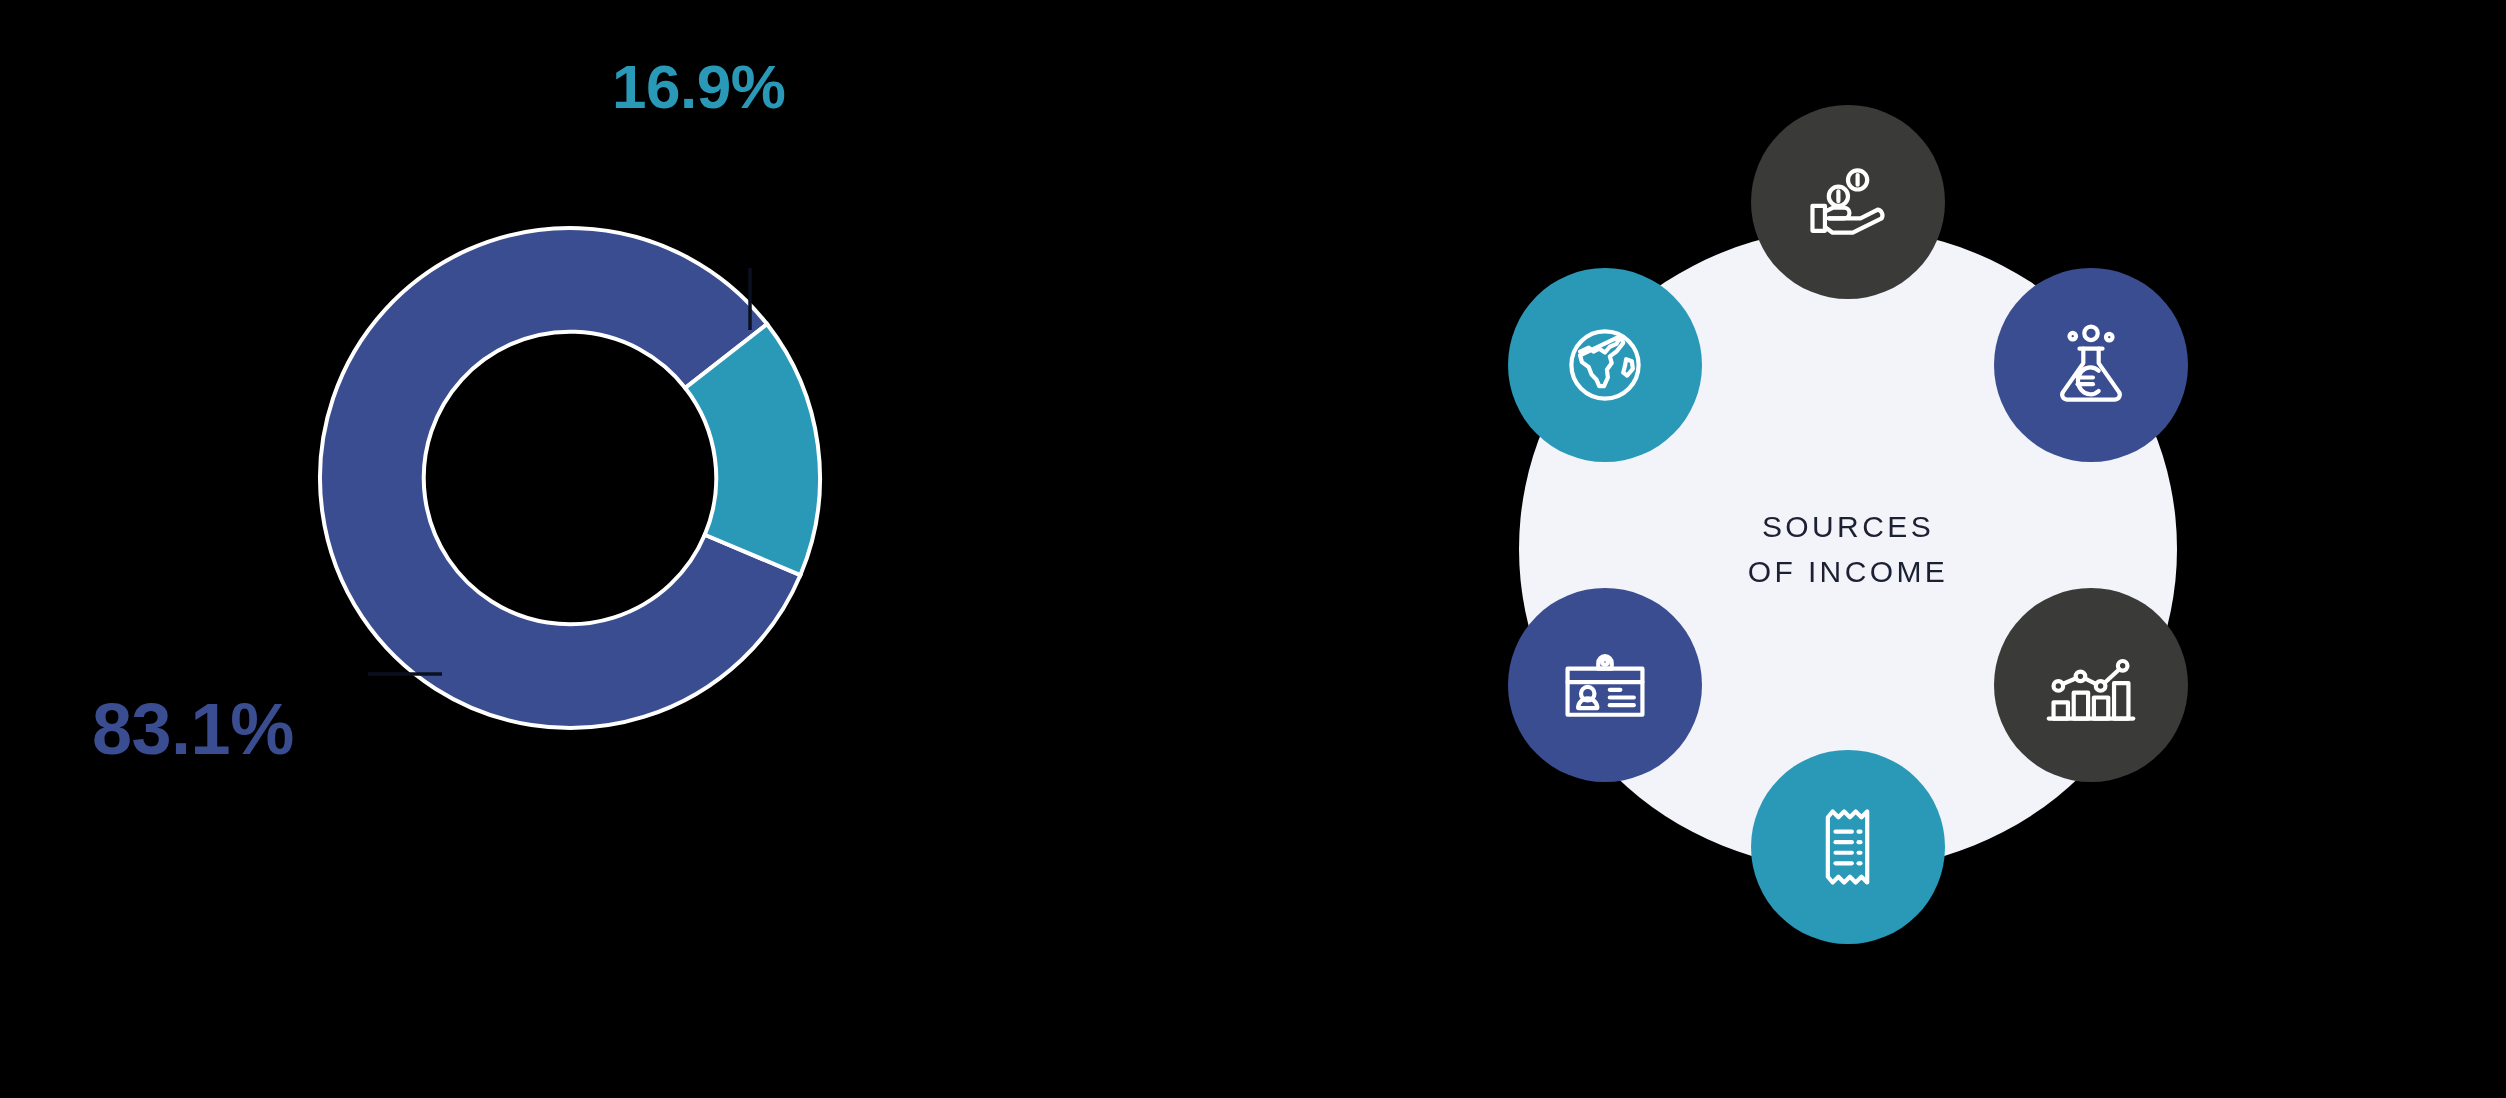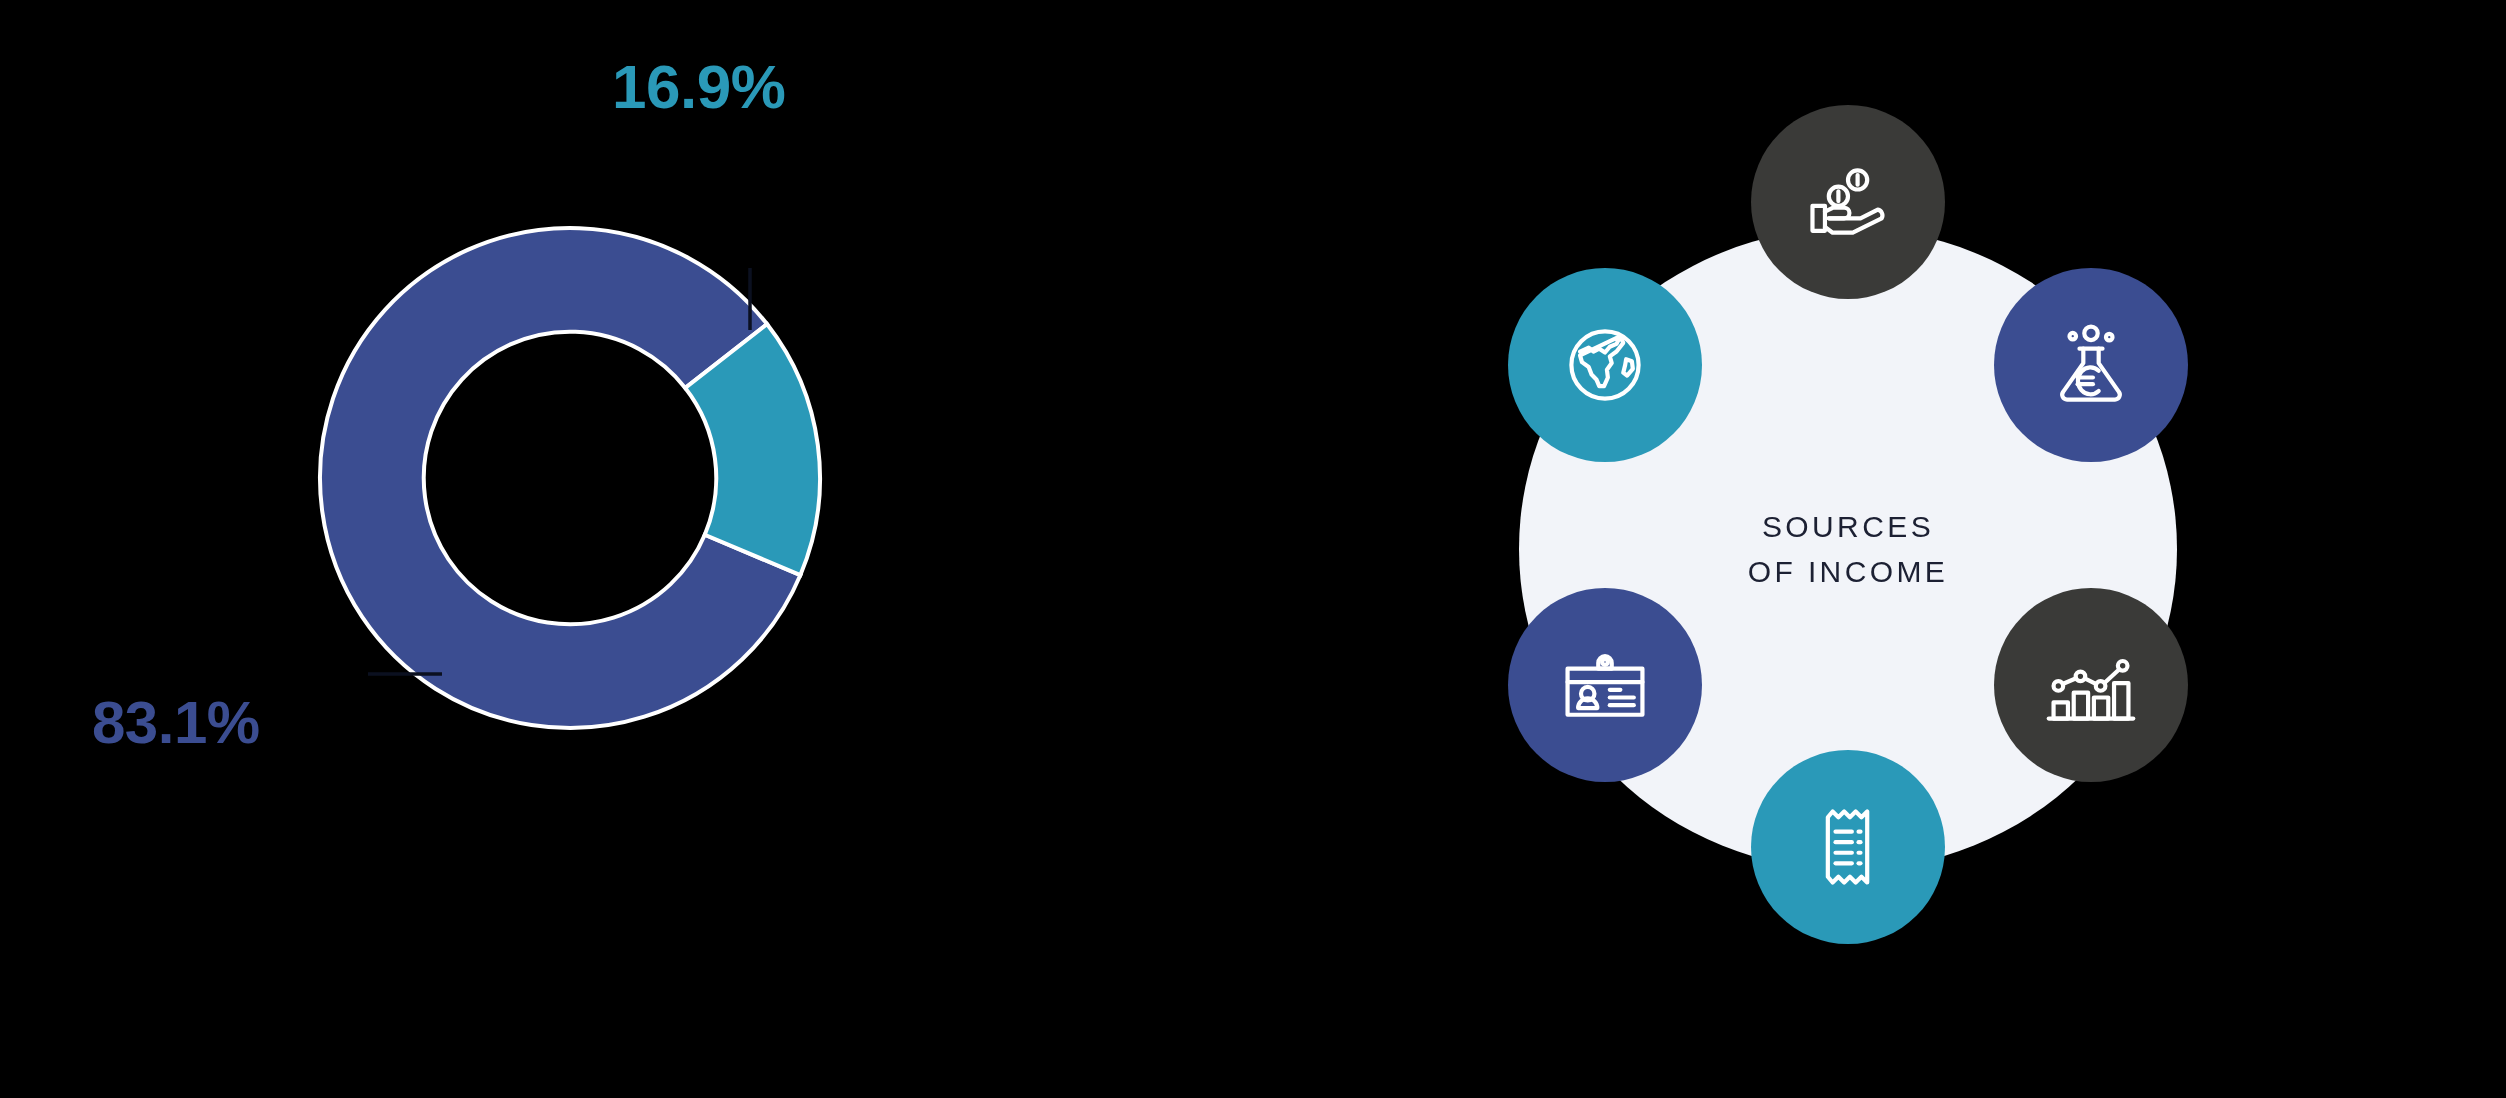--- a/index.html
+++ b/index.html
@@ -44,21 +44,21 @@
   }
   #pct-small {
     left: 612px;
     top: 56px;
     font-size: 62px;
     color: #2A99B8;
   }
   #pct-large {
     left: 92px;
     top: 693px;
-    font-size: 60px;
+    font-size: 72px;
     color: #3B4D91;
   }
 
   
   #wheel-panel {
     position: absolute;
     left: 1240px;
     top: 0;
     width: 1266px;
     height: 1098px;

